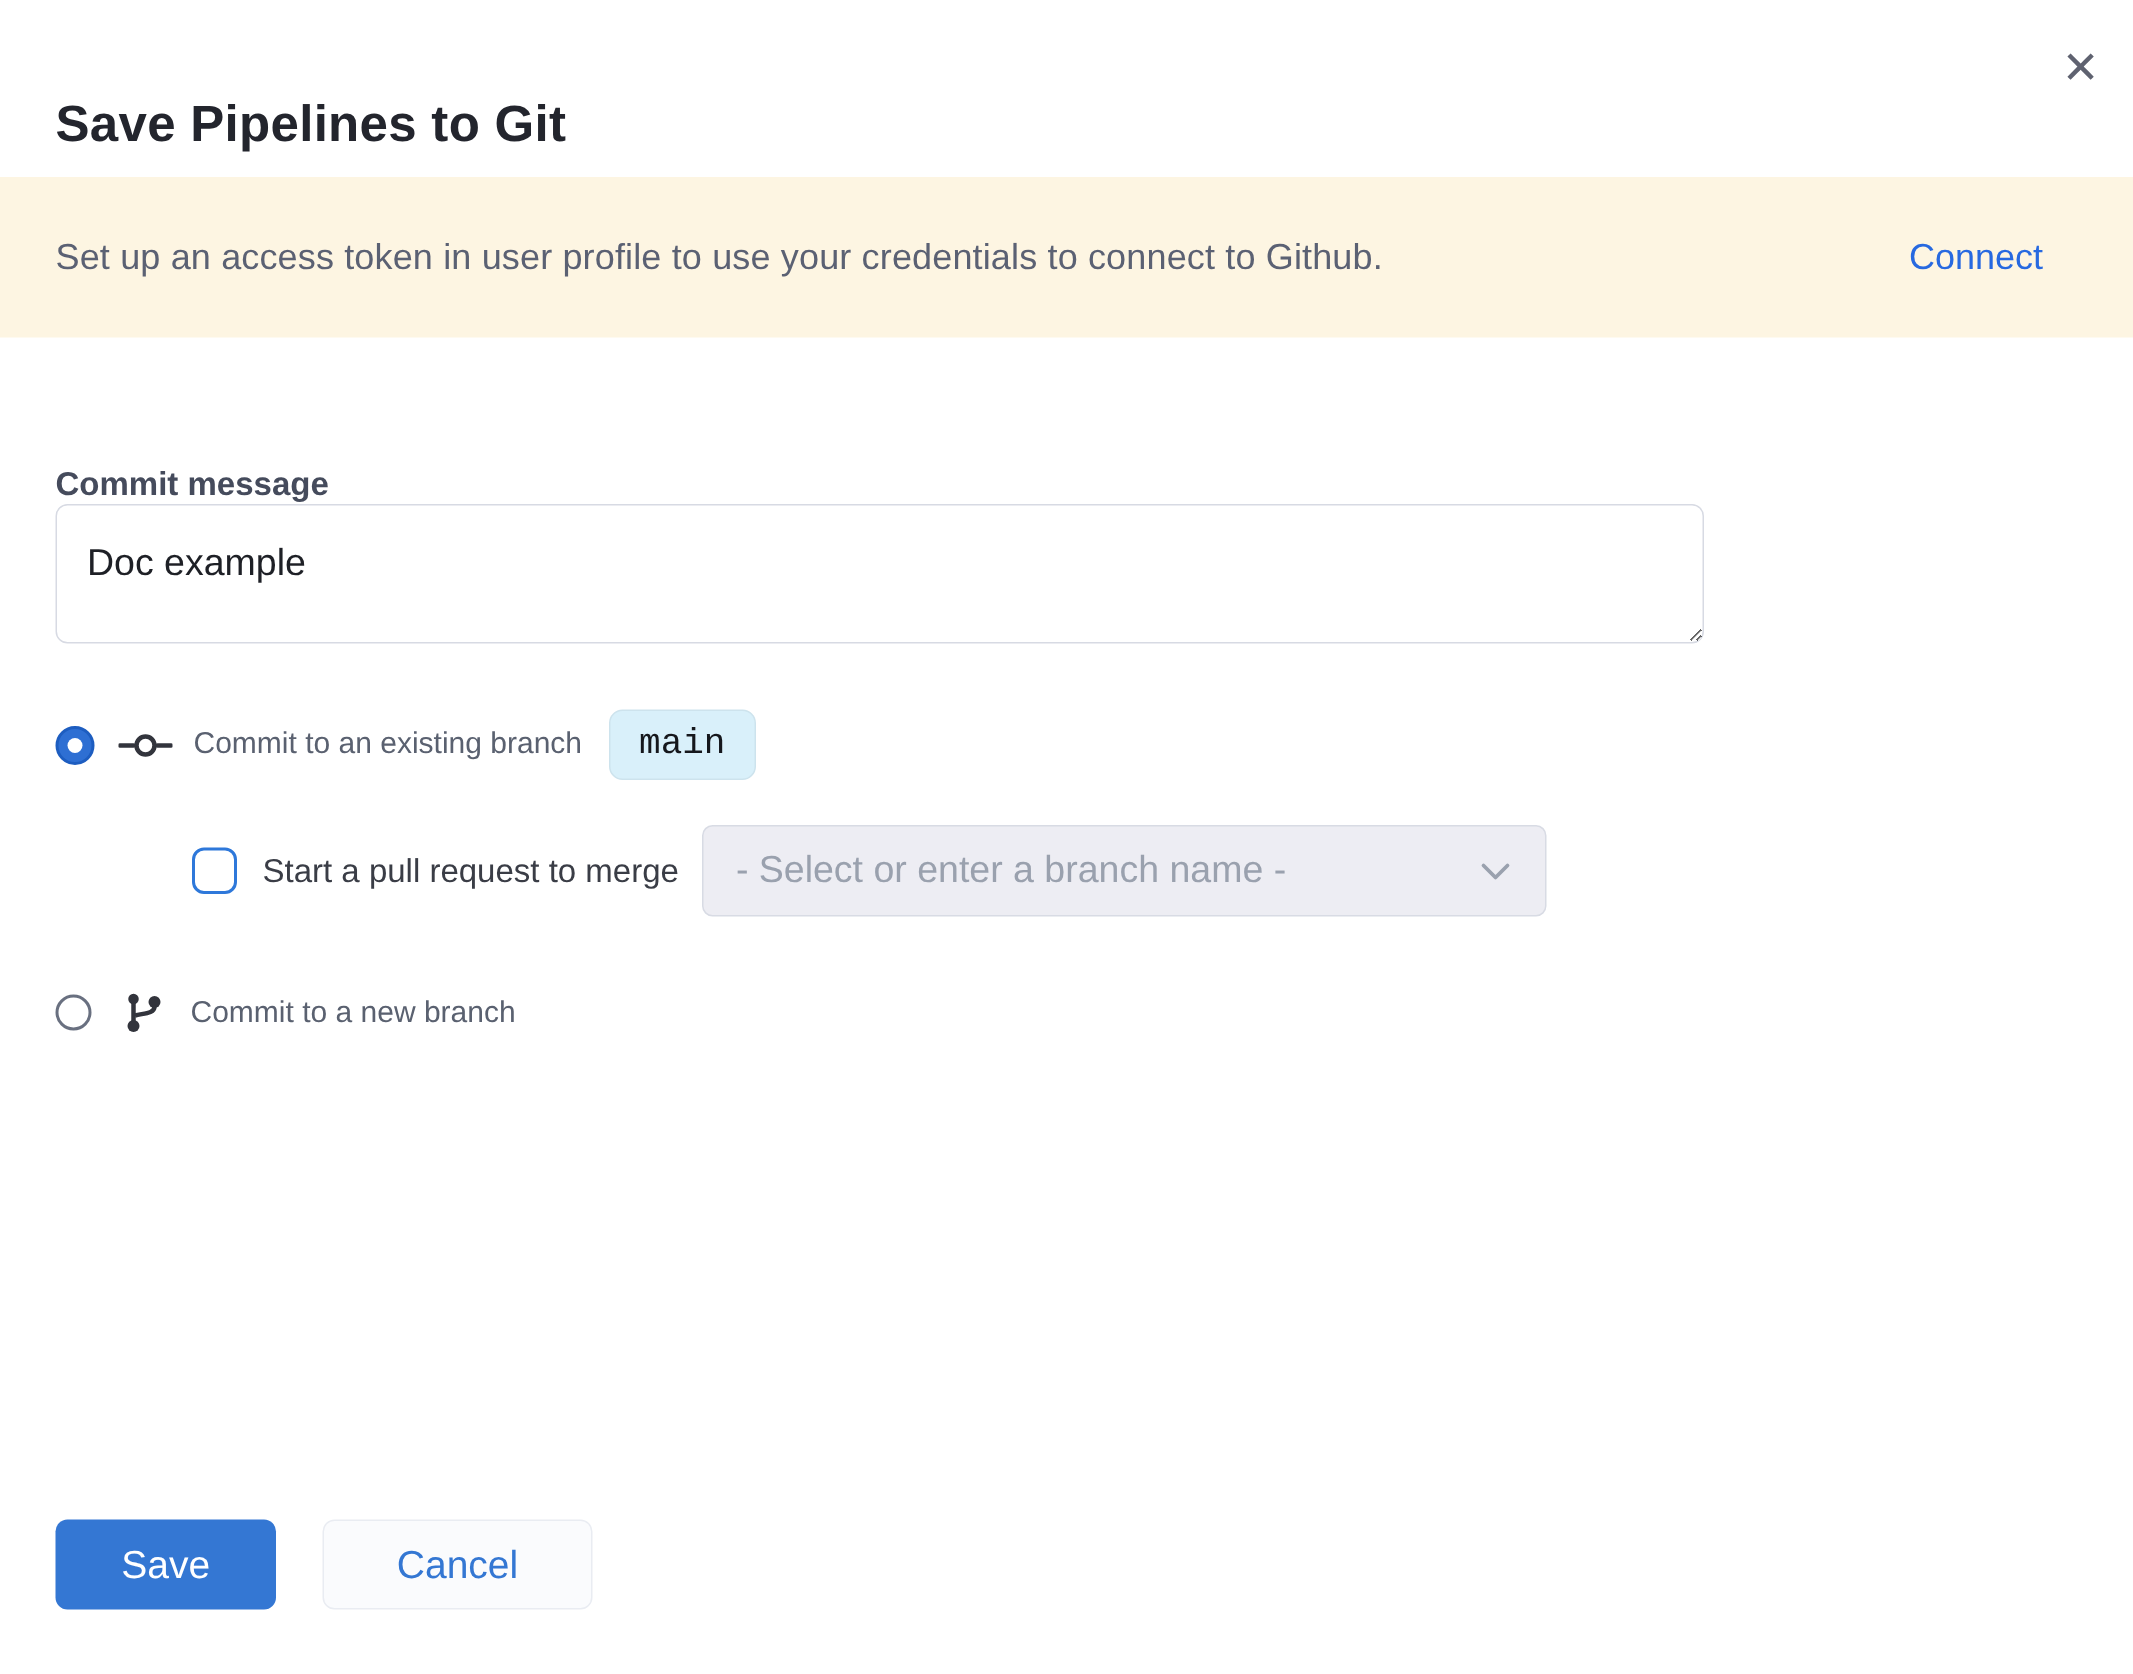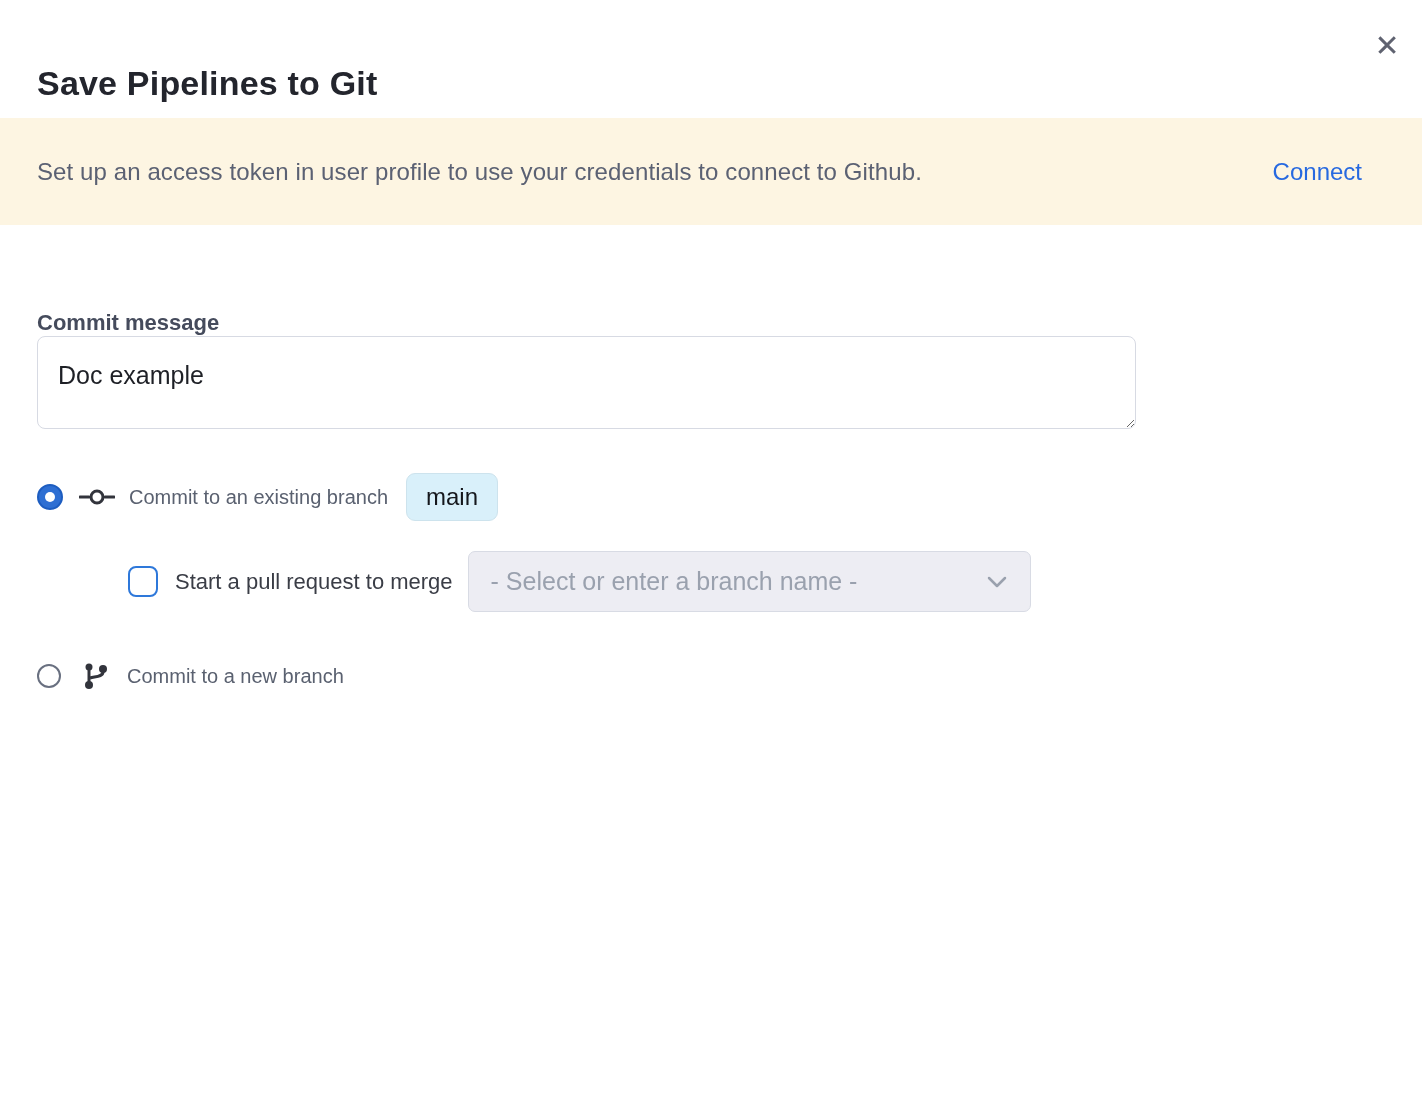--- a/index.html
+++ b/index.html
@@ -144,20 +144,21 @@
   }
 
   .branch-badge {
     margin-left: 18px;
     background: #d9f0fa;
     border: 1px solid #cde3ed;
     border-radius: 9px;
     padding: 9px 19px;
     font-size: 24px;
     color: #15171c;
+    font-family: Liberation Mono, monospace;
   }
 
   .pr-row {
     display: flex;
     align-items: center;
     margin-top: 30px;
     margin-left: 91px;
   }
   .checkbox {
     width: 30px;
@@ -286,14 +287,18 @@
           <circle cx="8" cy="23" r="4" fill="#32343c"></circle>
           <line x1="8" y1="7" x2="8" y2="20" stroke="#32343c" stroke-width="3"></line>
           <path d="M22 10 C22 15, 14 14.5, 9 16" stroke="#32343c" stroke-width="3" fill="none"></path>
         </svg>
       </span>
       <span class="option-label">Commit to a new branch</span>
     </div>
 
   </div>
 
+  <div class="footer">
+    <button class="btn btn-save">Save</button>
+    <button class="btn btn-cancel">Cancel</button>
+  </div>
 
 </div>
 
 </body></html>

